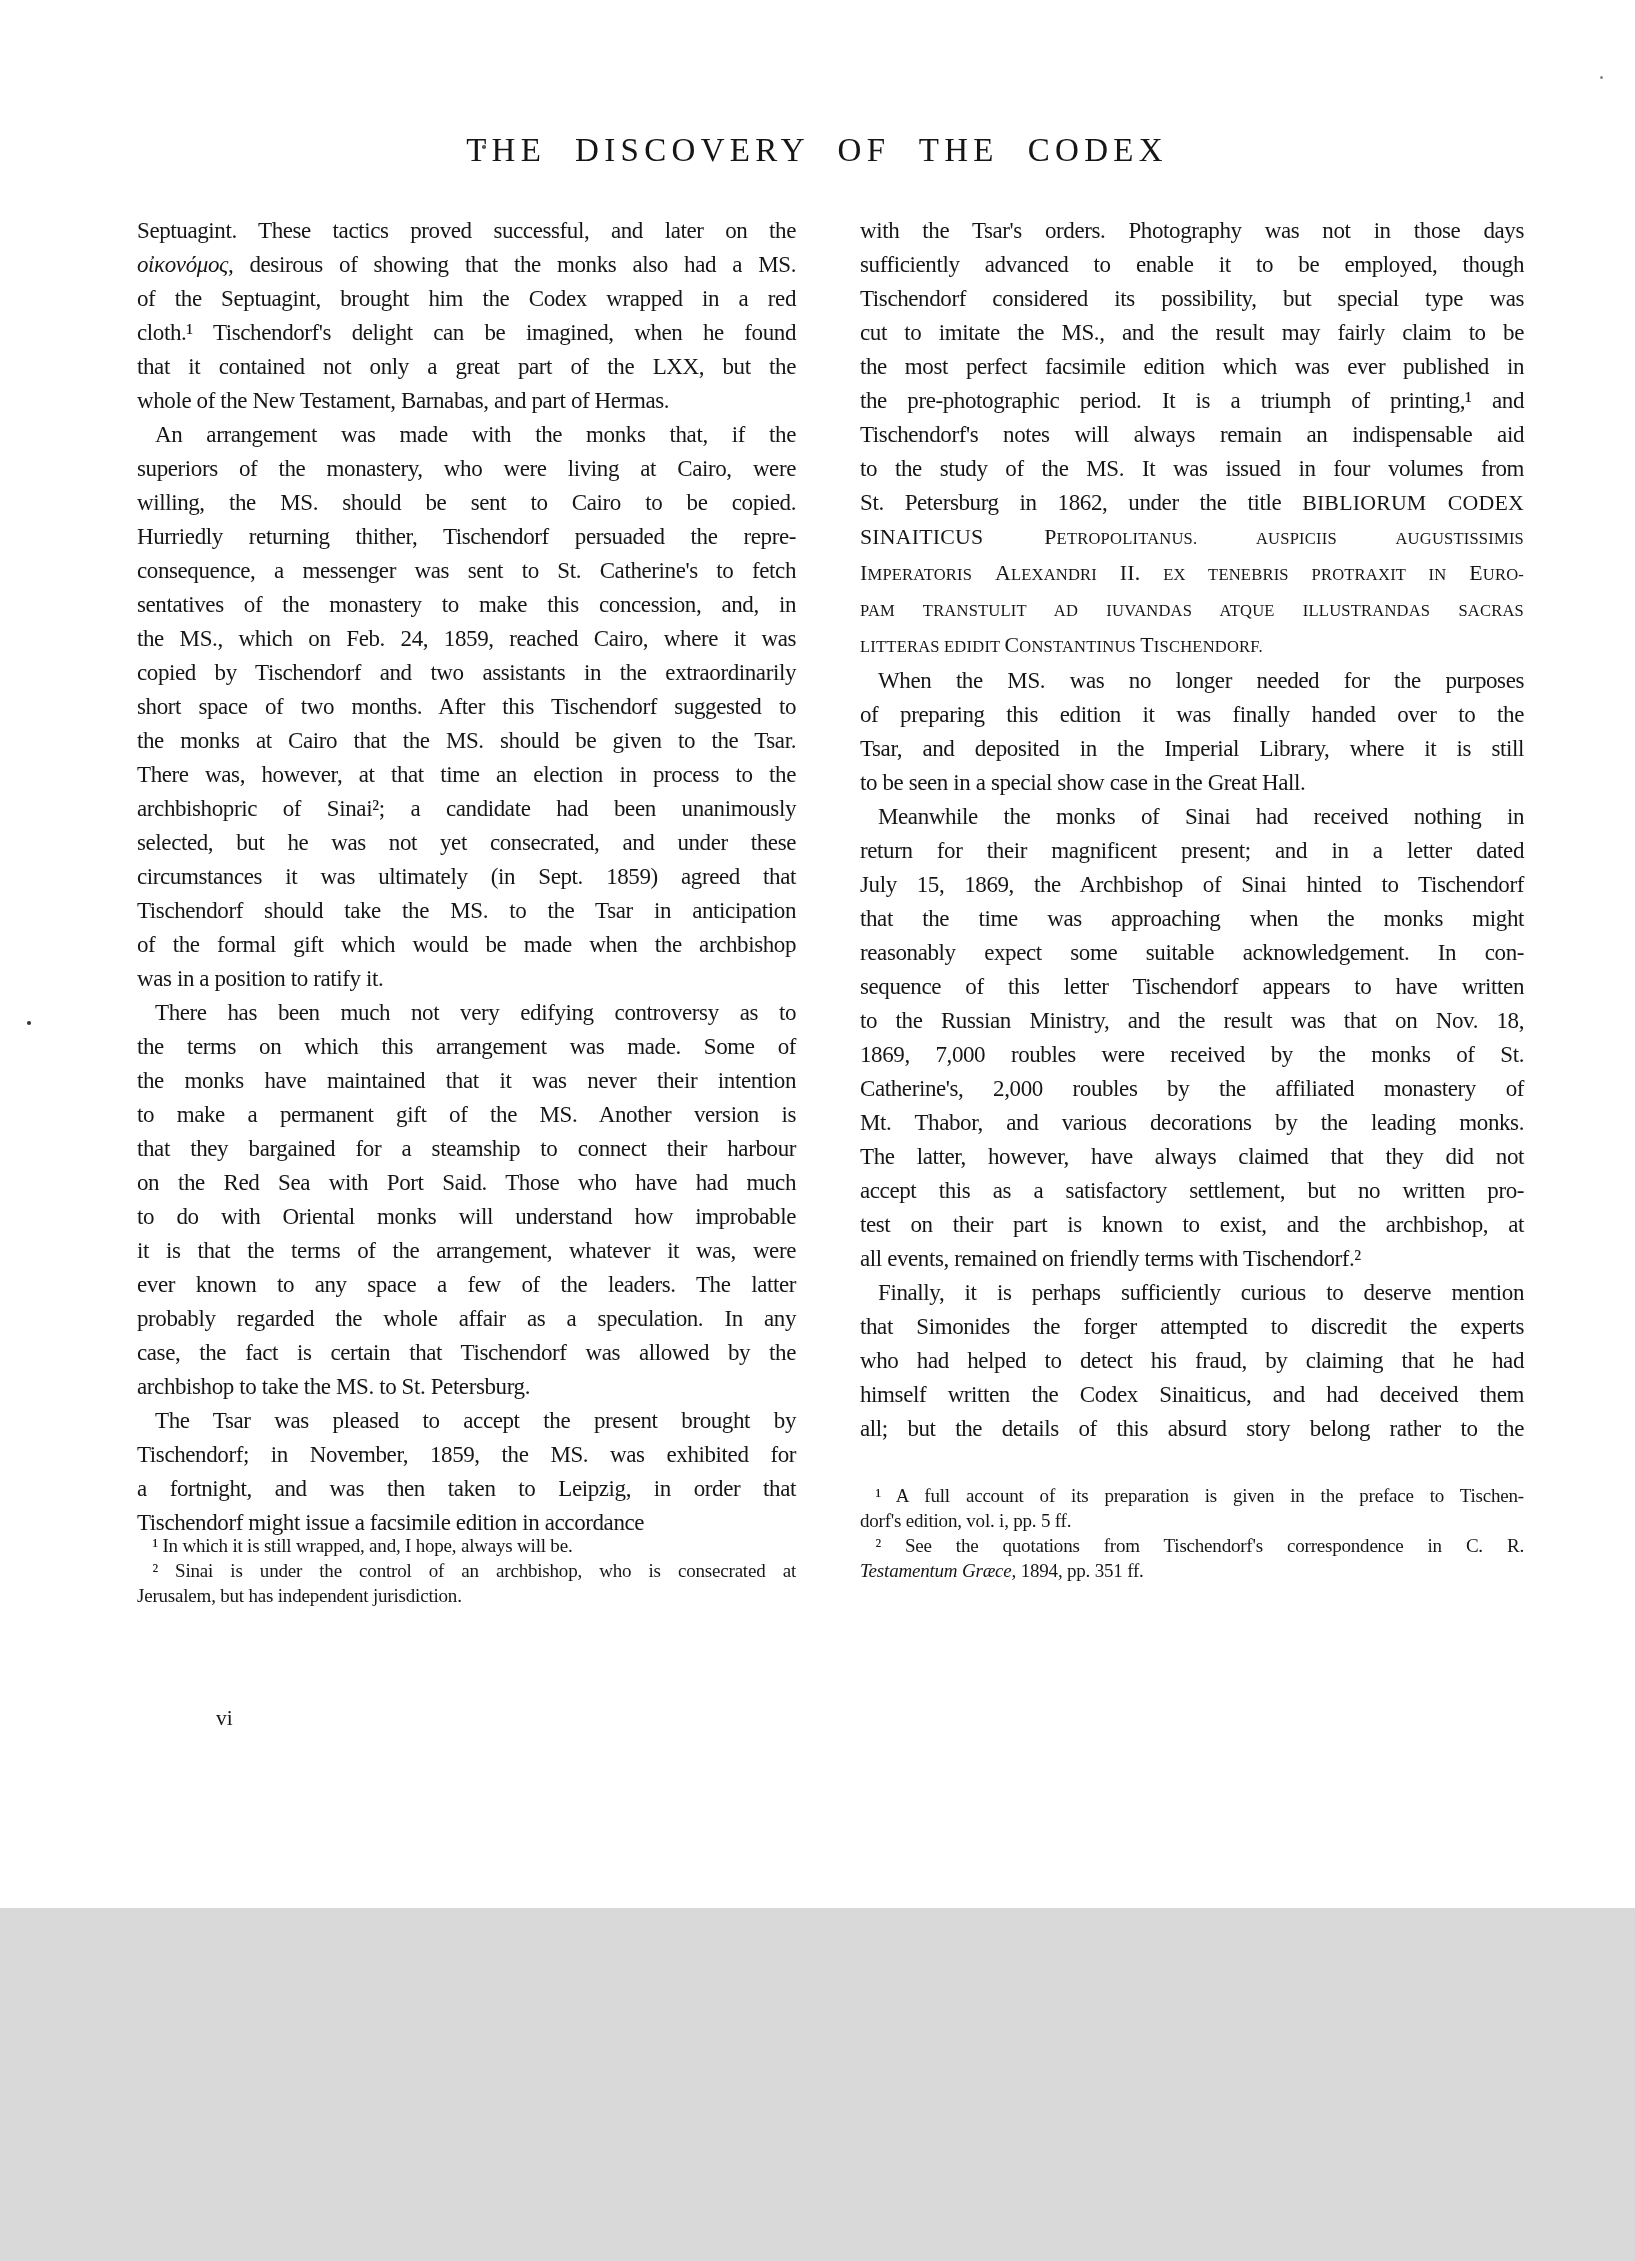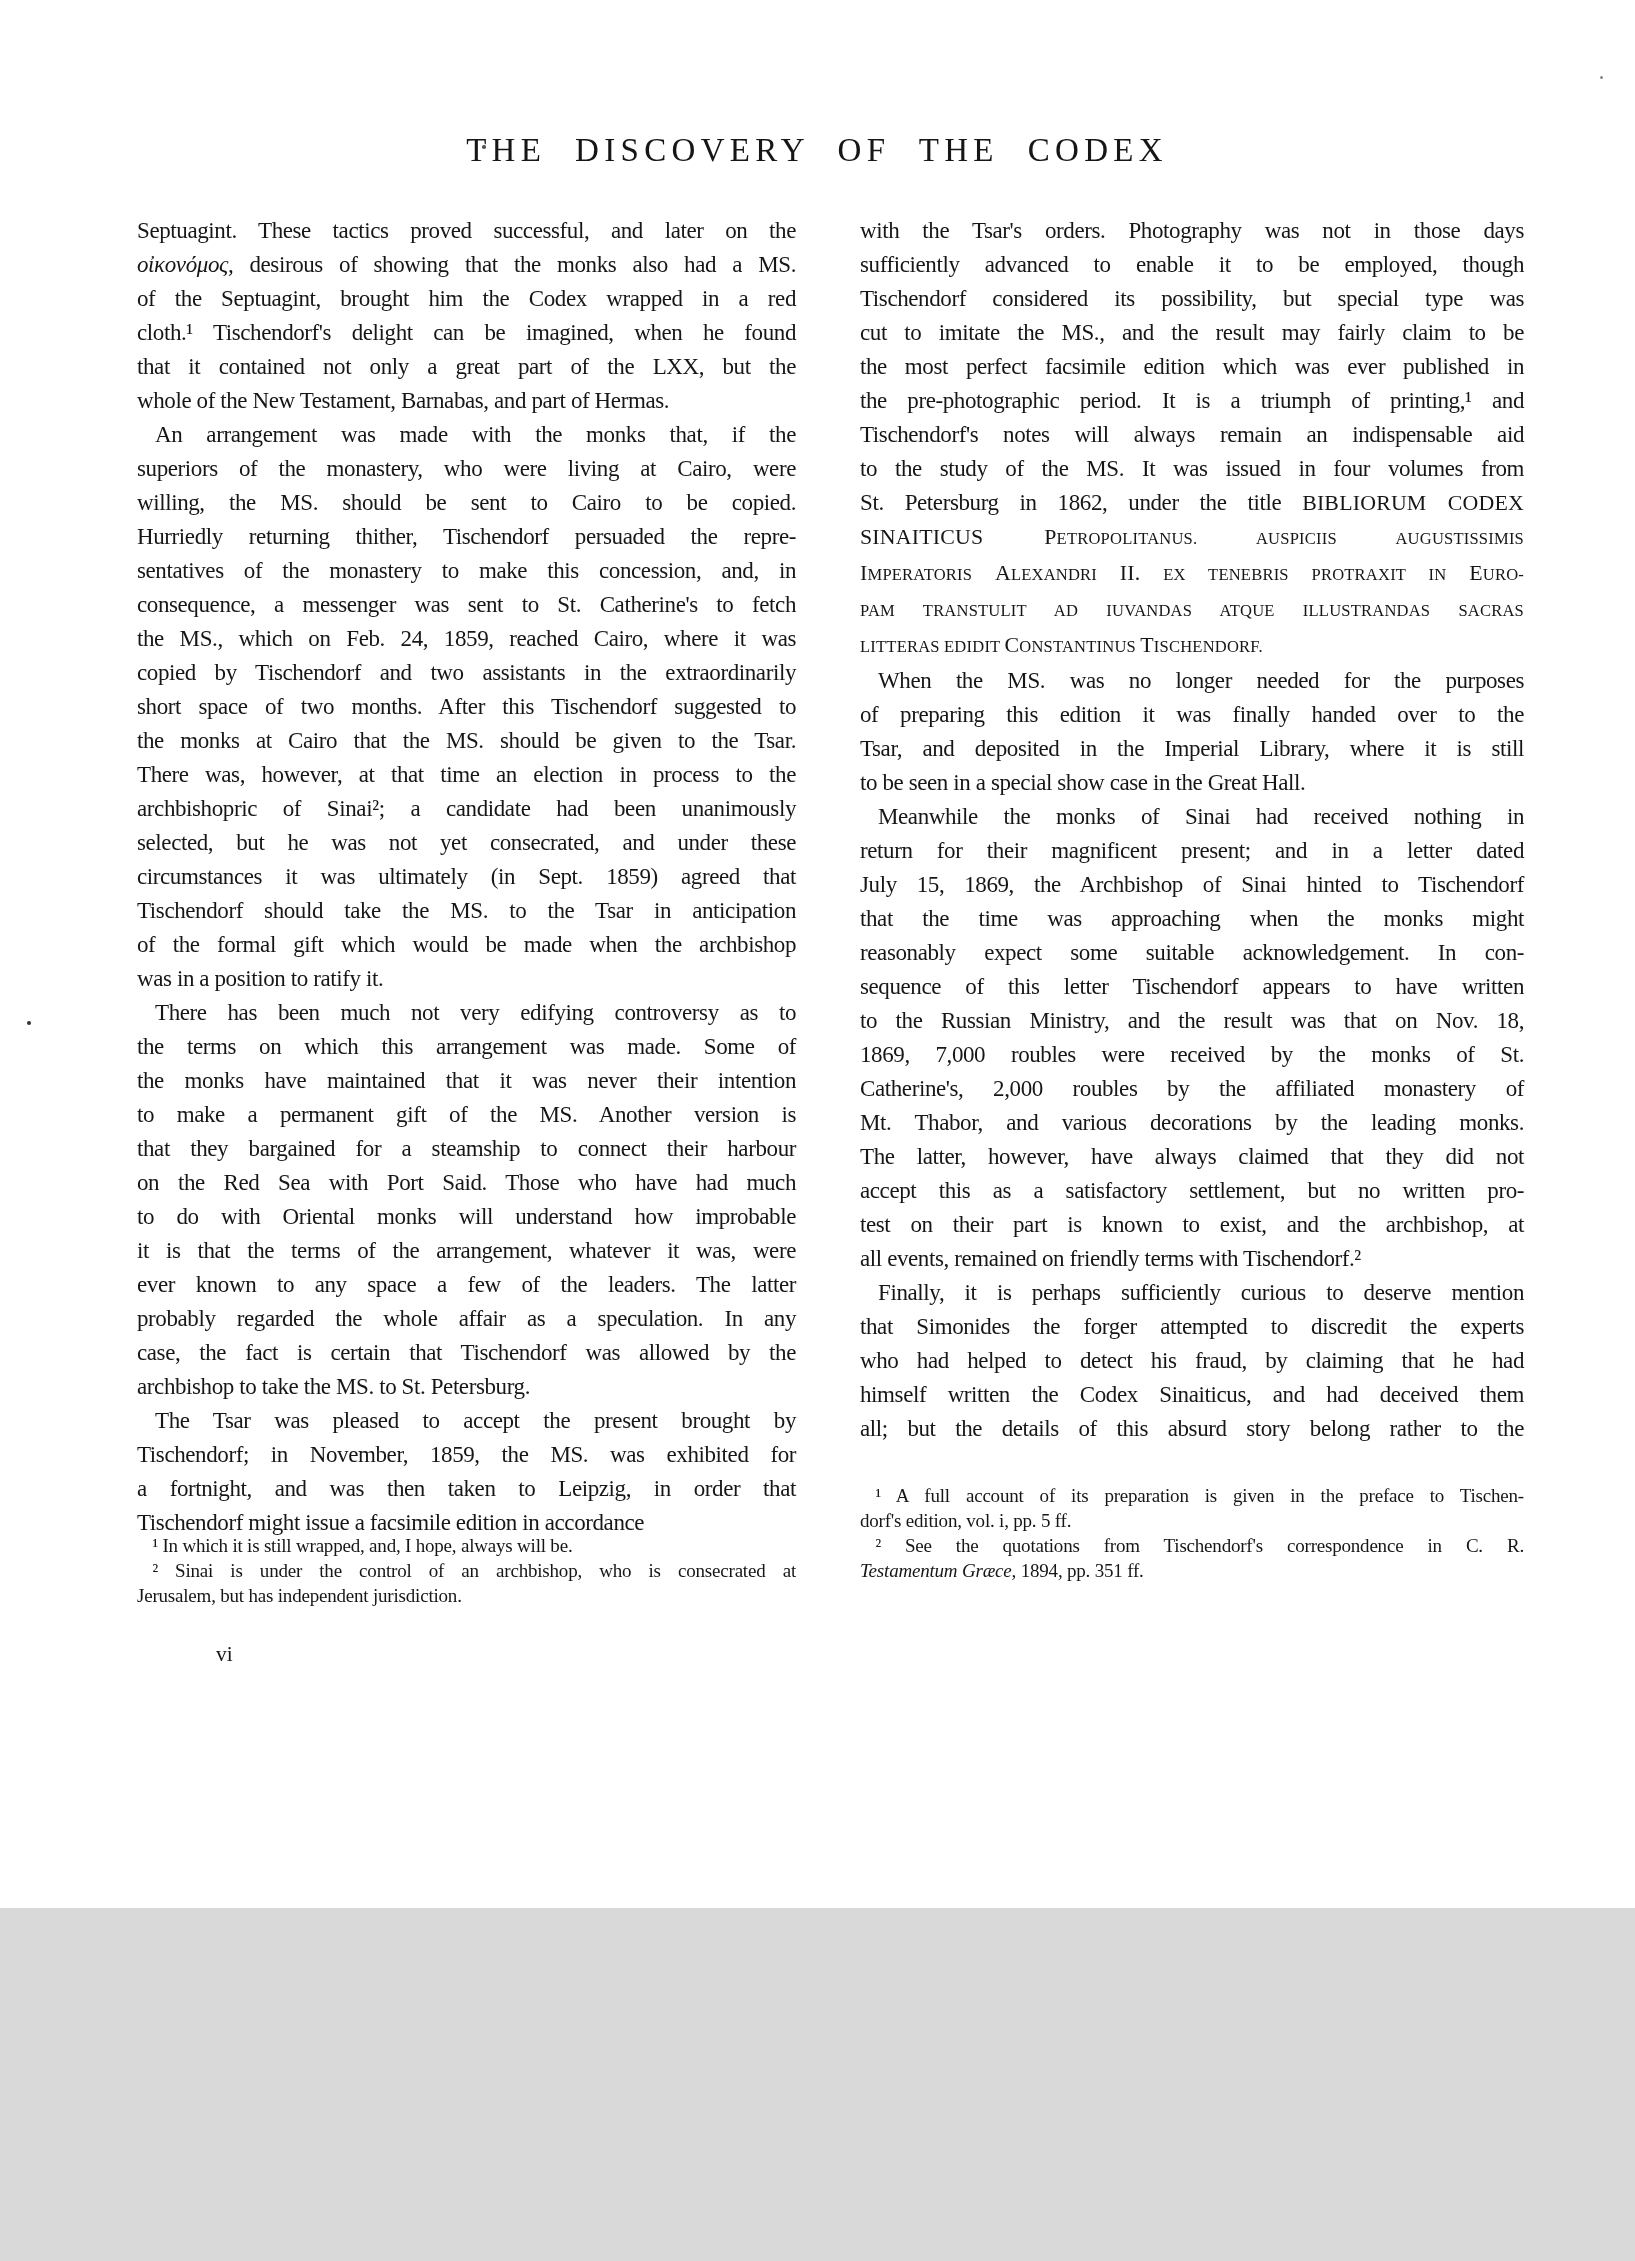--- a/index.html
+++ b/index.html
@@ -19,21 +19,21 @@
   .line.ind{text-indent:18px;}
   .para{margin:0;}
   .footnotes{position:absolute;font-size:19px;line-height:25px;letter-spacing:-0.2px;}
   .fn-left{left:137px;top:1533px;width:659px;}
   .fn-right{left:860px;top:1483px;width:664px;}
   .footnotes .line.ind{text-indent:15.4px;}
   .seg-caps{font-size:0.72em;letter-spacing:0.2px;margin-top:19px;}
   .seg-capl{font-size:0.95em;letter-spacing:0.2px;}
   .seg-greek{font-style:italic;}
   .seg-i{font-style:italic;}
-  .pageno{position:absolute;left:216px;top:1642px;font-size:21.3px;}
+  .pageno{position:absolute;left:216px;top:1706px;font-size:21.3px;}
   .artifact{position:absolute;background:#141414;}
   .a-bottomline{left:0;top:2256px;width:184px;height:3.6px;}
   .a-dashes{left:198px;top:2255px;width:31px;height:5.3px;background:repeating-linear-gradient(90deg,#151515 0 6px,transparent 6px 10px);}
   .a-tick{left:108px;top:2225px;width:2.4px;height:34px;background:#222;}
   .a-speck1{left:27px;top:1021px;width:4.1px;height:4.1px;border-radius:50%;background:#333;}
   .a-speck2{left:482px;top:145px;width:3.6px;height:3.6px;border-radius:50%;background:#555;}
   .a-speck3{left:1600px;top:76px;width:3px;height:3px;border-radius:50%;background:#888;}
 </style>
 </head>
 <body>
@@ -48,22 +48,22 @@
         <div class="line">of the Septuagint, brought him the Codex wrapped in a red</div>
         <div class="line">cloth.¹  Tischendorf's delight can be imagined, when he found</div>
         <div class="line">that it contained not only a great part of the LXX, but the</div>
         <div class="line last">whole of the New Testament, Barnabas, and part of Hermas.</div>
       </div>
       <div class="para indent">
         <div class="line ind">An arrangement was made with the monks that, if the</div>
         <div class="line">superiors of the monastery, who were living at Cairo, were</div>
         <div class="line">willing, the MS. should be sent to Cairo to be copied.</div>
         <div class="line">Hurriedly returning thither, Tischendorf persuaded the repre-</div>
+        <div class="line">consequence, a messenger was sent to St. Catherine's to fetch</div>
         <div class="line">sentatives of the monastery to make this concession, and, in</div>
-        <div class="line">consequence, a messenger was sent to St. Catherine's to fetch</div>
         <div class="line">the MS., which on Feb. 24, 1859, reached Cairo, where it was</div>
         <div class="line">copied by Tischendorf and two assistants in the extraordinarily</div>
         <div class="line">short space of two months.  After this Tischendorf suggested to</div>
         <div class="line">the monks at Cairo that the MS. should be given to the Tsar.</div>
         <div class="line">There was, however, at that time an election in process to the</div>
         <div class="line">archbishopric of Sinai²; a candidate had been unanimously</div>
         <div class="line">selected, but he was not yet consecrated, and under these</div>
         <div class="line">circumstances it was ultimately (in Sept. 1859) agreed that</div>
         <div class="line">Tischendorf should take the MS. to the Tsar in anticipation</div>
         <div class="line">of the formal gift which would be made when the archbishop</div>

